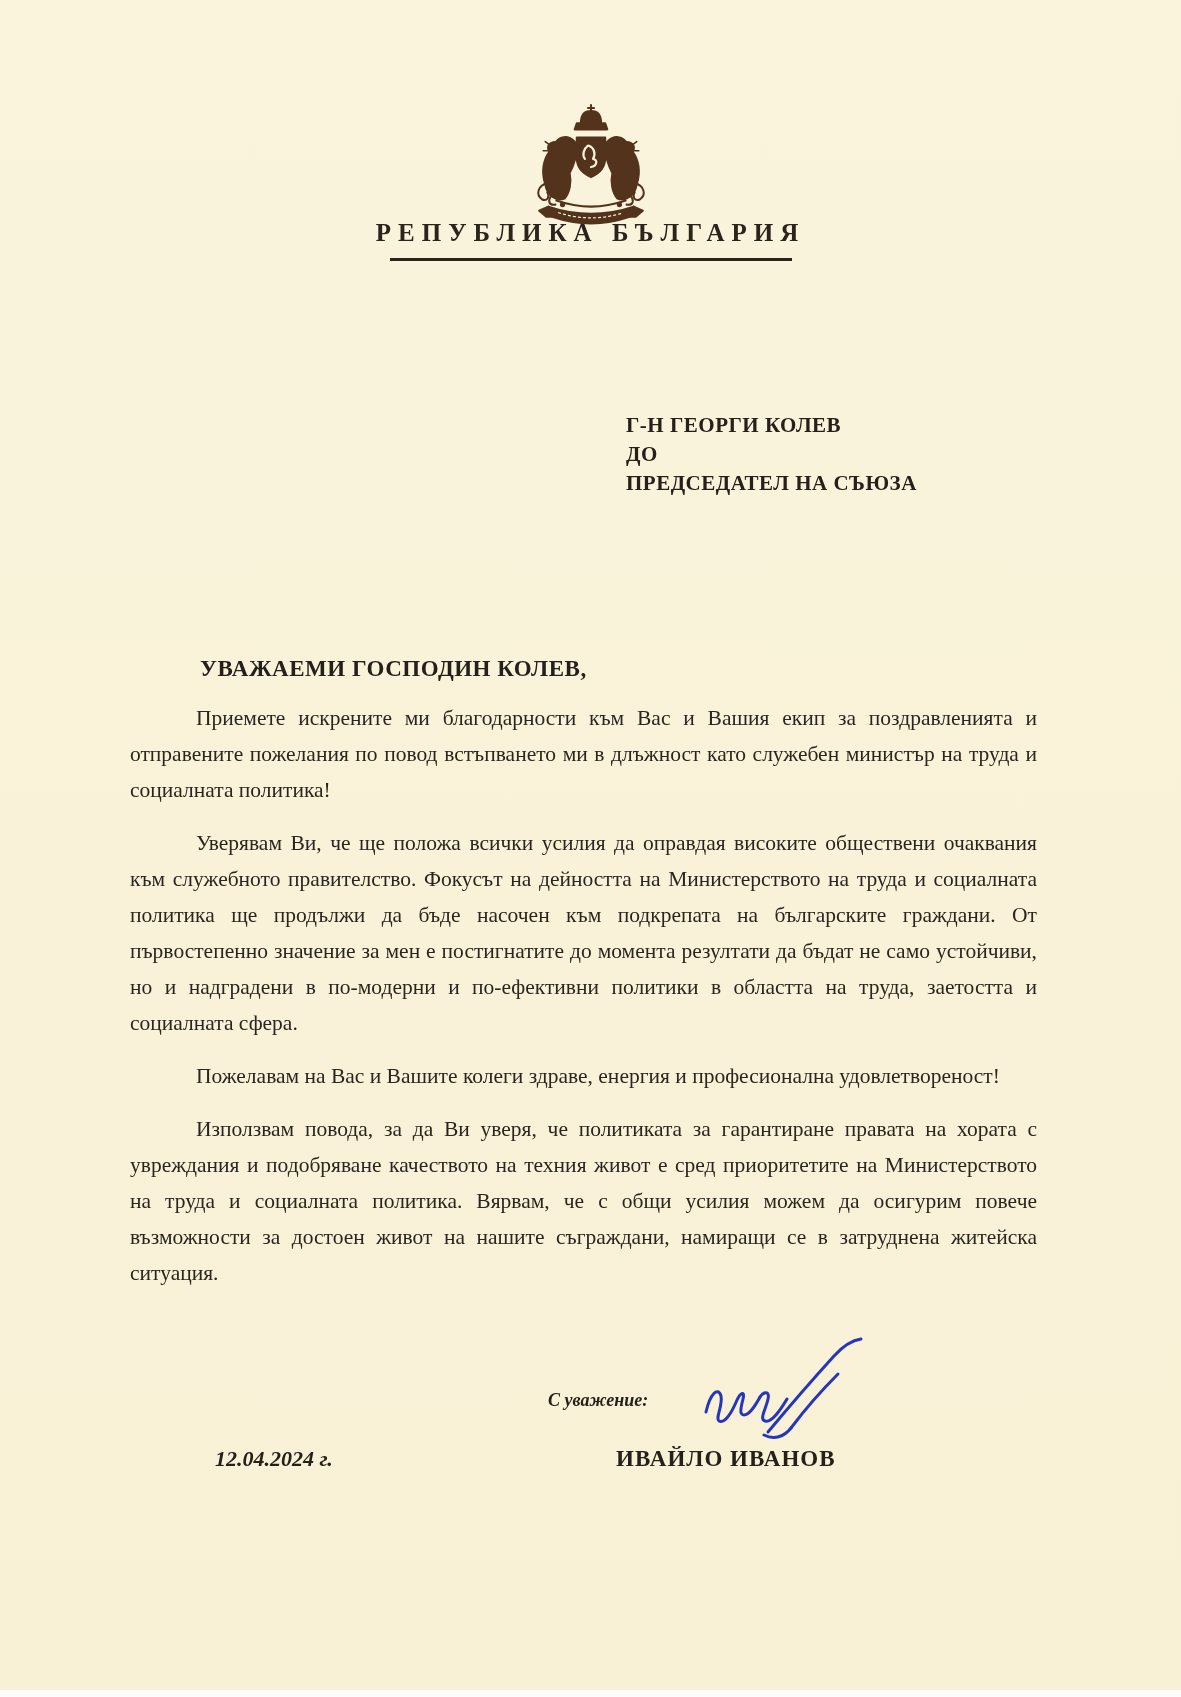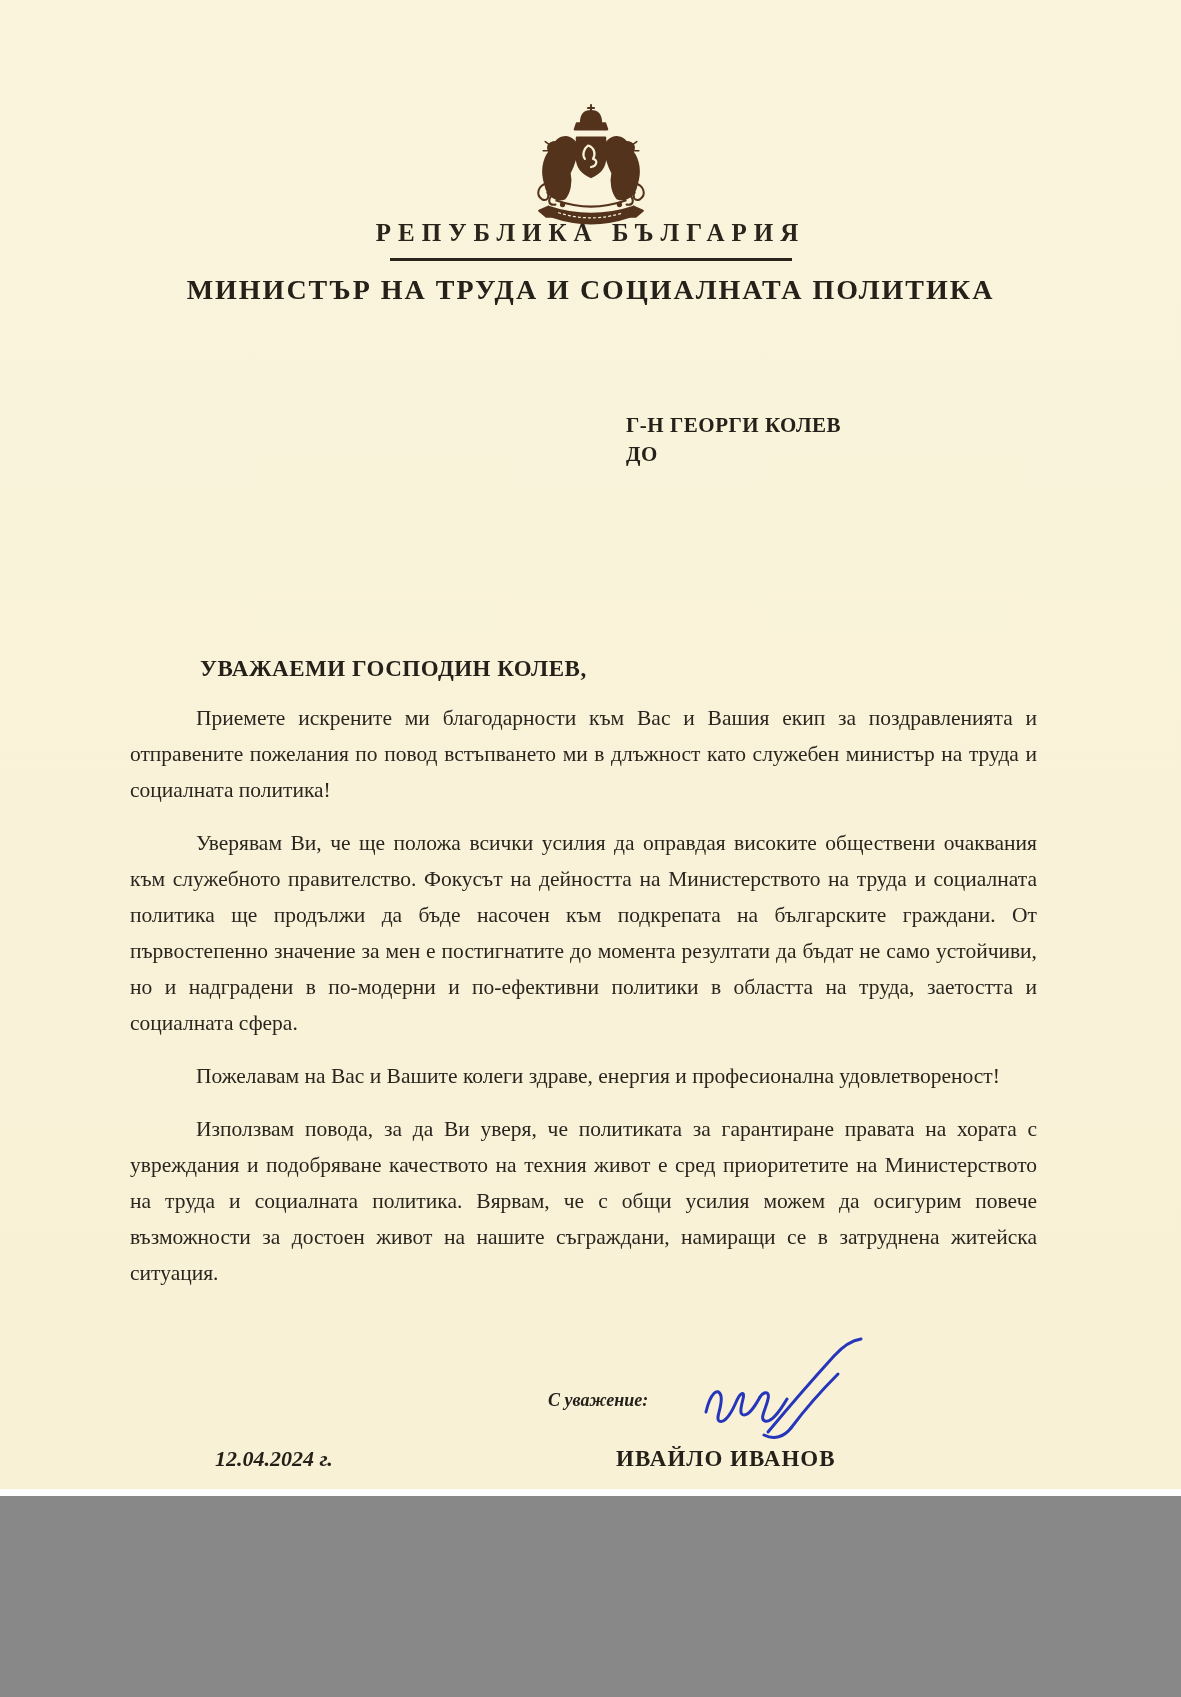--- a/index.html
+++ b/index.html
@@ -1,18 +1,18 @@
 <!DOCTYPE html>
 <html><head>
 <meta charset="utf-8">
 <style>
   html,body{margin:0;padding:0;background:#888;}
   .page{
     position:relative;
-    width:1181px;height:1496px;
+    width:1181px;height:1697px;
     margin:0 auto;
     background:linear-gradient(180deg,#faf4dd 0%,#f9f2d8 60%,#f8f1d6 100%);
     font-family:"Liberation Serif","DejaVu Serif",serif;
     color:#26211b;
     overflow:hidden;
   }
   .emblem{
     position:absolute;left:50%;top:104px;transform:translateX(-50%);
     width:164px;height:124px;
   }
@@ -99,25 +99,25 @@
         <path d="M38,101 Q80,115 122,101 L118,111 Q80,124 42,111 Z" fill="#54331c"></path>
         <path d="M38,101 L29,105 L36,111 L42,111 Z" fill="#54331c"></path>
         <path d="M122,101 L131,105 L124,111 L118,111 Z" fill="#54331c"></path>
         <path d="M48,107 Q80,117 112,107" stroke="#f9f2d8" stroke-width="1.2" stroke-dasharray="2,3"></path>
       </g>
     </svg>
   </div>
 
   <div class="republic-line">РЕПУБЛИКА БЪЛГАРИЯ</div>
   <div class="heading-rule"></div>
-  <div class="ministry-line">МИНИСТЪР НА ТРУДА И СОЦИАЛНАТА ПОЛИТИКА</div>
 
   <div class="recipient">
     <div>Г-Н ГЕОРГИ КОЛЕВ</div>
     <div>ДО</div>
+    <div>ПРЕДСЕДАТЕЛ НА СЪЮЗА</div>
   </div>
 
   <div class="salutation">УВАЖАЕМИ ГОСПОДИН КОЛЕВ,</div>
 
   <div class="letter-body">
     <p>Приемете искрените ми благодарности към Вас и Вашия екип за поздравленията и отправените пожелания по повод встъпването ми в длъжност като служебен министър на труда и социалната политика!</p>
     <p>Уверявам Ви, че ще положа всички усилия да оправдая високите обществени очаквания към служебното правителство. Фокусът на дейността на Министерството на труда и социалната политика ще продължи да бъде насочен към подкрепата на българските граждани. От първостепенно значение за мен е постигнатите до момента резултати да бъдат не само устойчиви, но и надградени в по-модерни и по-ефективни политики в областта на труда, заетостта и социалната сфера.</p>
     <p>Пожелавам на Вас и Вашите колеги здраве, енергия и професионална удовлетвореност!</p>
     <p>Използвам повода, за да Ви уверя, че политиката за гарантиране правата на хората с увреждания и подобряване качеството на техния живот е сред приоритетите на Министерството на труда и социалната политика. Вярвам, че с общи усилия можем да осигурим повече възможности за достоен живот на нашите съграждани, намиращи се в затруднена житейска ситуация.</p>
   </div>

